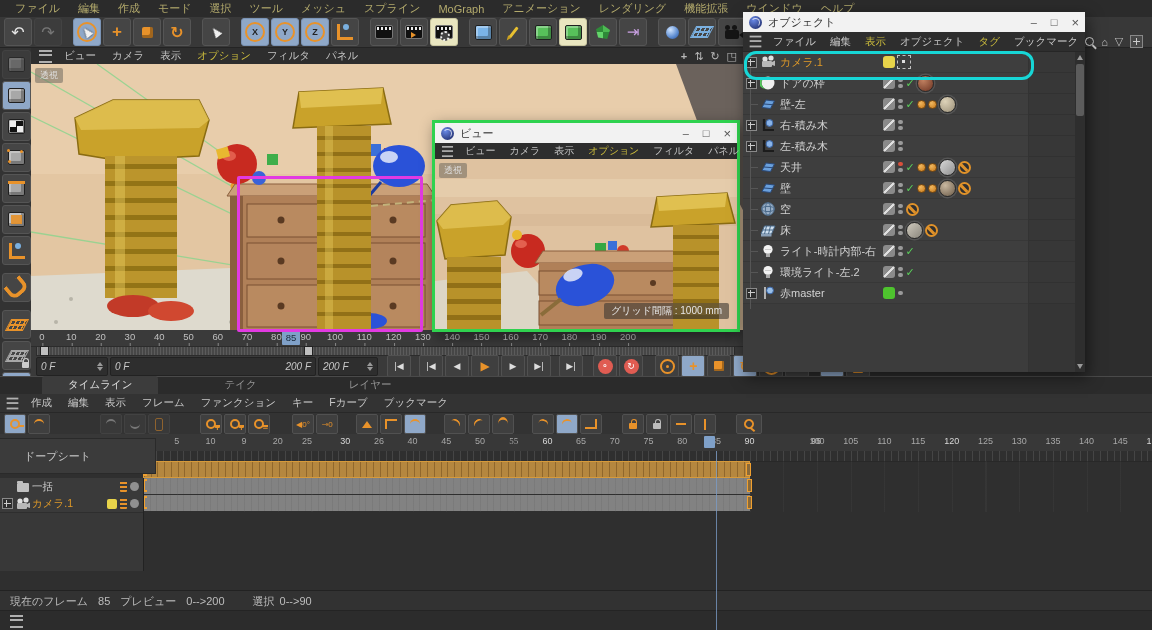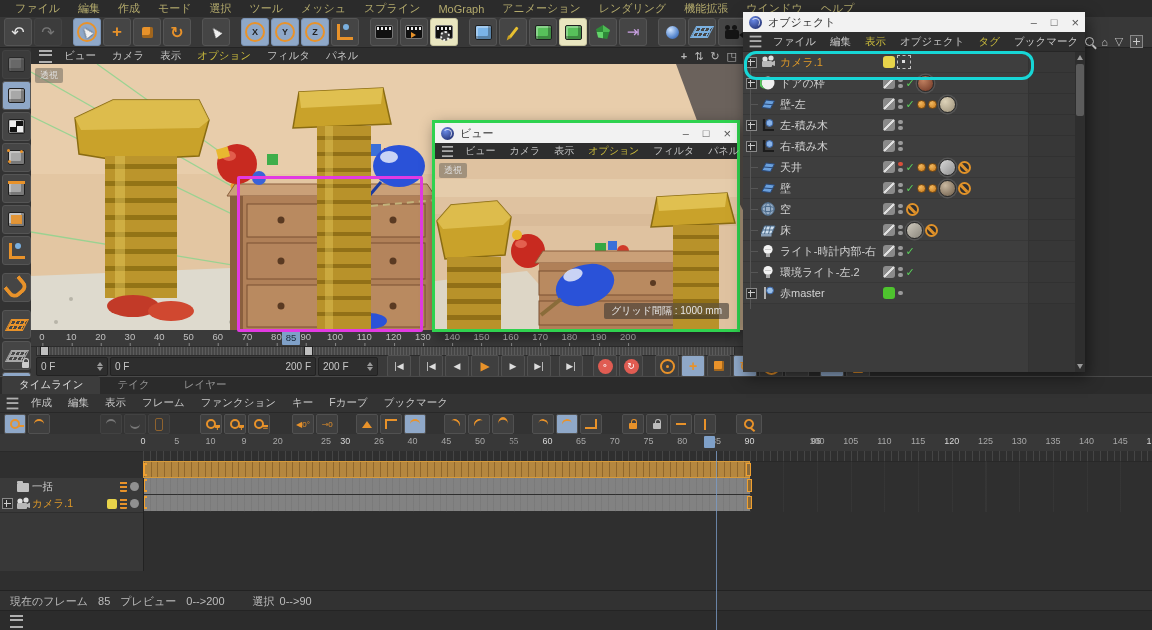--- a/index.html
+++ b/index.html
@@ -77,21 +77,21 @@
   .fscene{position:relative;width:302px;height:170px;overflow:hidden;}
   .gridlabel{position:absolute;right:8px;bottom:10px;background:rgba(60,55,50,.6);color:#e6e6e6;font-size:10px;padding:1px 7px;border-radius:2px;}
   
   .animbar{position:absolute;left:31px;top:330px;width:714px;height:46px;background:#3a3a3a;}
   .aruler{position:absolute;left:0;top:0;width:714px;height:16px;background:#3a3a3a;border-bottom:1px solid #2c2c2c;}
   .aruler .lab{position:absolute;top:1px;transform:translateX(-50%);font-size:9.5px;color:#c0c0c0;}
   .aruler .lab::after{content:"";position:absolute;left:50%;top:12px;width:1px;height:3px;background:#888;}
   .acursor{position:absolute;top:0;height:15px;background:#7fa0c8;color:#1a2a3a;font-size:9.5px;display:flex;align-items:center;justify-content:center;border-radius:1px;}
   .rangestrip{position:absolute;left:5px;right:10px;top:16px;height:8px;background:#474747;border:1px solid #2c2c2c;background-image:repeating-linear-gradient(90deg,#5c5c5c 0 1px,transparent 1px 3px);}
   .rhandle{position:absolute;top:-1px;width:7px;height:8px;background:#c0c0c0;border:1px solid #222;}
-  .transport{position:absolute;left:5px;top:26px;height:20px;display:flex;align-items:center;gap:2px;}
+  .transport{position:absolute;left:5px;top:26px;height:20px;display:flex;align-items:center;gap:2px;font-style:italic;}
   .afield{height:17px;background:#2e2e2e;border:1px solid #222;border-radius:2px;color:#c8c8c8;font-size:10px;display:flex;align-items:center;padding:0 4px;position:relative;}
   .spin{display:flex;flex-direction:column;margin-left:auto;gap:1px;padding-left:4px;}
   .spin i{width:0;height:0;border-left:3px solid transparent;border-right:3px solid transparent;}
   .spin .up{border-bottom:4px solid #999;} .spin .dn{border-top:4px solid #999;}
   .abtn{width:22px;height:20px;background:#3f3f3f;border:1px solid #515151;border-radius:2px;color:#e8922a;font-size:9px;display:flex;align-items:center;justify-content:center;white-space:nowrap;flex:none;}
   .abtn.white{color:#ddd;}
   .abtn.blue{background:#8fa8c8;color:#333;}
   .abtn.red{background:#3f3f3f;} 
   .redcirc{width:15px;height:15px;border-radius:50%;background:#e05c52;display:flex;align-items:center;justify-content:center;color:#fff;font-size:9px;}
   .dotgrid{width:12px;height:12px;background:radial-gradient(#e8922a 1.2px,transparent 1.5px);background-size:4px 4px;}
@@ -132,21 +132,21 @@
   .noent::after{content:"";position:absolute;left:-1px;top:3px;width:10px;height:2.5px;background:#e0922a;transform:rotate(45deg);}
   .ow-scroll{position:absolute;right:0;top:40px;bottom:0;width:10px;background:#2e2e2e;}
   .s-arrow{position:absolute;left:1.5px;width:0;height:0;border-left:3.5px solid transparent;border-right:3.5px solid transparent;}
   .s-up{top:3px;border-bottom:5px solid #9a9a9a;}
   .s-dn{bottom:3px;border-top:5px solid #9a9a9a;}
   .s-thumb{position:absolute;left:1px;right:1px;top:12px;height:52px;background:#5c5c5c;border-radius:2px;}
   .ow-dim{position:absolute;left:285px;top:40px;right:10px;bottom:0;background:rgba(0,0,0,.10);border-left:1px solid #333;}
   
   .tl{position:absolute;left:0;top:376px;width:1152px;height:214px;background:#2f2f2f;border-top:1px solid #4a4a4a;}
   .tl-tabs{height:17px;background:#2b2b2b;display:flex;align-items:flex-end;padding-left:2px;}
-  .tl-tabs .tab{padding:2px 17px;font-size:10.5px;color:#969696;}
+  .tl-tabs .tab{padding:2px 26px;font-size:10.5px;color:#969696;margin-left:40px;}
   .tl-tabs .tab.active{background:#3c3c3c;color:#e0e0e0;border-radius:3px 3px 0 0;}
   .tl-menu{height:18px;background:#333;display:flex;align-items:center;padding-left:2px;border-bottom:1px solid #282828;}
   .tl-menu .mi{color:#c8c8c8;padding:0 8px;font-size:10.5px;}
   .tl-tools{height:22px;background:#333;display:flex;align-items:center;gap:2px;padding-left:4px;border-bottom:1px solid #262626;}
   .kbtn{width:20px;height:18px;background:#3f3f3f;border:1px solid #515151;border-radius:2px;display:flex;align-items:center;justify-content:center;color:#e8922a;font-size:10px;flex:none;position:relative;}
   .kbtn.blue{background:#8fa8c8;color:#222;}
   .kbtn.dim{opacity:.5;}
   .kgap{width:10px;flex:none;}
   .keyico{width:6px;height:6px;border:2px solid currentColor;border-radius:50%;position:relative;}
   .keyico::after{content:"";position:absolute;width:6px;height:2px;background:currentColor;right:-6px;bottom:0;}
@@ -715,40 +715,40 @@
         <div class="orow">
           <span class="tree">
             <span class="exp"></span>
           </span>
           <span class="oicon">
             <svg width="16" height="16">
               <path d="M4,2 L4,13 L14,13" stroke="#1c1c1c" stroke-width="2.2" fill="none"></path>
               <circle cx="9.5" cy="6" r="3.4" fill="#8ab4e8" stroke="#3a66a8"></circle>
             </svg>
           </span>
-          <span class="olabel">左-積み木</span>
+          <span class="olabel">右-積み木</span>
           <span class="otags">
             <span class="sq sq-slash"></span>
             <span class="vdots gray">
               <i></i>
               <i></i>
             </span>
           </span>
         </div>
         <div class="orow">
           <span class="tree">
             <span class="exp"></span>
           </span>
           <span class="oicon">
             <svg width="16" height="16">
               <path d="M4,2 L4,13 L14,13" stroke="#1c1c1c" stroke-width="2.2" fill="none"></path>
               <circle cx="9.5" cy="6" r="3.4" fill="#8ab4e8" stroke="#3a66a8"></circle>
             </svg>
           </span>
-          <span class="olabel">右-積み木</span>
+          <span class="olabel">左-積み木</span>
           <span class="otags">
             <span class="sq sq-slash"></span>
             <span class="vdots gray">
               <i></i>
               <i></i>
             </span>
           </span>
         </div>
         <div class="orow">
           <span class="tree">
@@ -1020,21 +1020,21 @@
           <span class="keyico" style="transform:rotate(40deg)"></span>
         </div>
     </div>
     <div class="tl-body">
       <div class="tl-ruler" id="tl-ruler">
           <span class="lab strong" style="left: 143px;">0</span>
           <span class="lab" style="left: 176.7px;">5</span>
           <span class="lab" style="left: 210.4px;">10</span>
           <span class="lab" style="left: 244.1px;">9</span>
           <span class="lab" style="left: 277.8px;">20</span>
-          <span class="lab" style="left: 326px;">25</span>
+          <span class="lab" style="left: 307px;">25</span>
           <span class="lab strong" style="left: 345.2px;">30</span>
           <span class="lab" style="left: 378.9px;">26</span>
           <span class="lab" style="left: 412.6px;">40</span>
           <span class="lab" style="left: 446.3px;">45</span>
           <span class="lab" style="left: 480px;">50</span>
           <span class="lab" style="left: 513.7px; font-family: Liberation Serif, serif;">55</span>
           <span class="lab strong" style="left: 547.4px;">60</span>
           <span class="lab" style="left: 581.1px;">65</span>
           <span class="lab" style="left: 614.8px;">70</span>
           <span class="lab" style="left: 648.5px;">75</span>
@@ -1064,20 +1064,23 @@
             <span class="keymark" style="right: -2px; top: 1px;"></span>
           </div>
           <div class="gtrack" style="left: 143px; width: 606.6px; top: 61px;">
             <span class="startbr" style="left: 0px; top: 1px;"></span>
             <span class="keymark" style="right: -2px; top: 1px;"></span>
           </div>
           <span class="startbr" style="left: 143px; top: 29px; position: absolute;"></span>
           <span class="keymark" style="left: 745.6px; top: 29px; position: absolute;"></span>
         </div>
       <div class="tl-left" style="top:44px;background:#383838"></div>
+      <div class="modepanel">
+          <span>ドープシート</span>
+        </div>
       <div id="tl-rows">
           <div class="trow" style="top: 44px;">
             <span style="width:14px;display:inline-flex;justify-content:center"></span>
             <span style="width:18px;display:inline-flex;justify-content:center">
               <span class="folder"></span>
             </span>
             <span class="tlabel">一括</span>
             <span class="ticons">
               <span class="kstack"></span>
               <span class="gcirc"></span>

